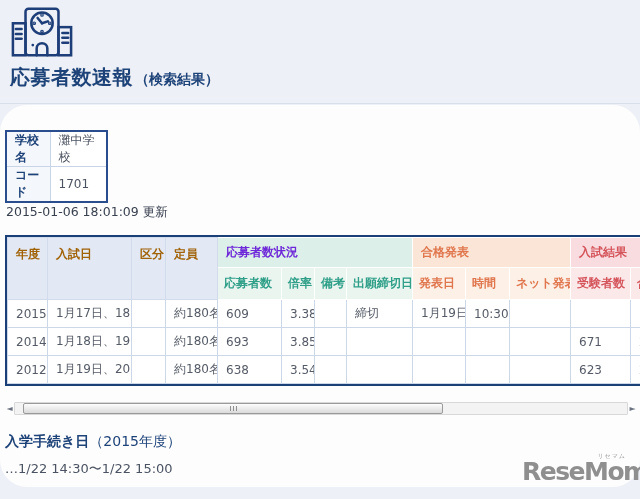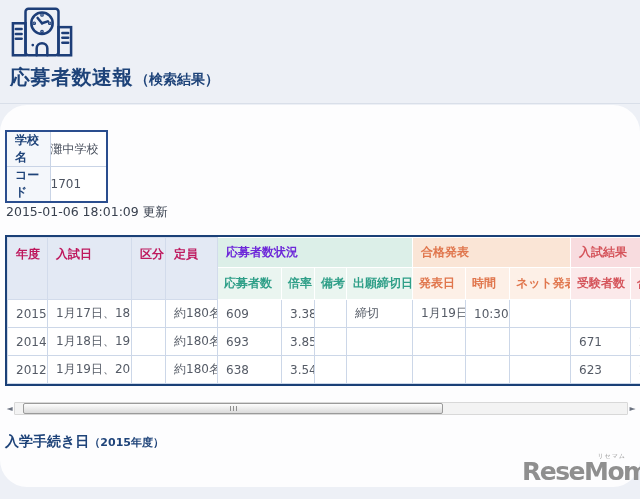--- a/index.html
+++ b/index.html
@@ -17,32 +17,32 @@
 
   
   .content { position:absolute; left:0; top:105px; width:640px; height:382px; background:#fdfdfe;border-radius:27px; }
 
   
   .school-table { position:absolute; left:5px; top:25px; border-collapse:collapse;
                   border:2px solid #2a4d8e; background:#fff; font-size:12px; }
   .school-table th { width:44px; height:28px; padding-left:8px; text-align:left;
                      color:#1e4379; font-weight:bold; background:#f4f7fb;
                      border:1px solid #c9d4e6; }
-  .school-table td { width:57px; height:28px; padding-left:0; color:#4c5360;
+  .school-table td { width:57px; height:28px; padding-left:8px; color:#4c5360;
                      border:1px solid #c9d4e6;margin-left:12px; }
 
   .updated { position:absolute; left:6px; top:99px; font-size:12.5px; color:#39414f; }
 
   
   .table-clip { position:absolute; left:5px; top:130px; width:635px; overflow:hidden;
                 border:2px solid #1a4077; border-right:none; }
   table.results { border-collapse:collapse; table-layout:fixed; width:687px; font-size:12px; }
   table.results th, table.results td { overflow:hidden; white-space:nowrap; }
 
-  th.base { background:#e3e9f4; color:#be185d; font-weight:bold; text-align:left;
+  th.base { background:#e3e9f4; color:#a16207; font-weight:bold; text-align:left;
             vertical-align:top; padding:8px 0 0 8px; border:1px solid #d2dbeb; }
   th.grp { font-weight:bold; text-align:left; padding-left:8px; height:30px;
            border:1px solid rgba(255,255,255,.9); }
   th.sub { font-weight:bold; text-align:left; padding-left:6px; height:32px;
            border:1px solid rgba(255,255,255,.9); }
   .g-app  { background:#dcefe8; color:#6d28d9; }
   .g-app2 { background:#eaf5f0; color:#2f9f88; }
   .g-pass { background:#fae5d6; color:#e0764d; }
   .g-pass2{ background:#fdf0e7; color:#e0764d; }
   .g-res  { background:#f8dcdf; color:#d5555c; }
@@ -59,21 +59,21 @@
   .hs-track { position:relative; flex:1; background:#f3f3f3; border:1px solid #d8d8d8;
               border-radius:1px; }
   .hs-thumb { position:absolute; left:8px; top:0; width:420px; height:11px;
               background:linear-gradient(#fdfdfd,#dadada); border:1px solid #9a9a9a;
               border-radius:2px; display:flex; align-items:center; justify-content:center; gap:2px; }
   .hs-grip { width:1px; height:5px; background:#8f8f8f; }
 
   
   .proc-heading { position:absolute; left:5px; top:326px; white-space:nowrap; }
   .proc-heading .h { font-size:14px; font-weight:bold; color:#1e4379; }
-  .proc-heading .s { font-size:11px; font-weight:bold; color:#1e4379; }
+  .proc-heading .s { font-size:14px; font-weight:normal; color:#1e4379; }
   .proc-detail { position:absolute; left:5px; top:355px; font-size:13px; color:#4b5362; }
 
   
   .logo { position:absolute; right:8px; top:352px; width:110px; height:34px; }
   .logo-text { font-size:25px; font-weight:800; color:#8f8f8f; letter-spacing:-1.5px; }
   .logo-ruby { position:absolute; right:6px; top:-5px; font-size:6px; color:#9a9a9a; letter-spacing:1px; }
 </style>
 </head>
 <body>
 
@@ -220,20 +220,21 @@
           <span class="hs-grip"></span>
           <span class="hs-grip"></span>
         </div>
       </div>
       <span class="hs-arrow">►</span>
     </div>
 
     <div class="proc-heading">
       <span class="h">入学手続き日</span><span class="s">（2015年度）</span>
     </div>
+    <div class="proc-detail">…1/22 14:30〜1/22 15:00</div>
 
     <div class="logo">
       <span class="logo-ruby">リセマム</span>
       <span class="logo-text">ReseMom.</span>
     </div>
 
   </div>
 </div>
 
 </body></html>

